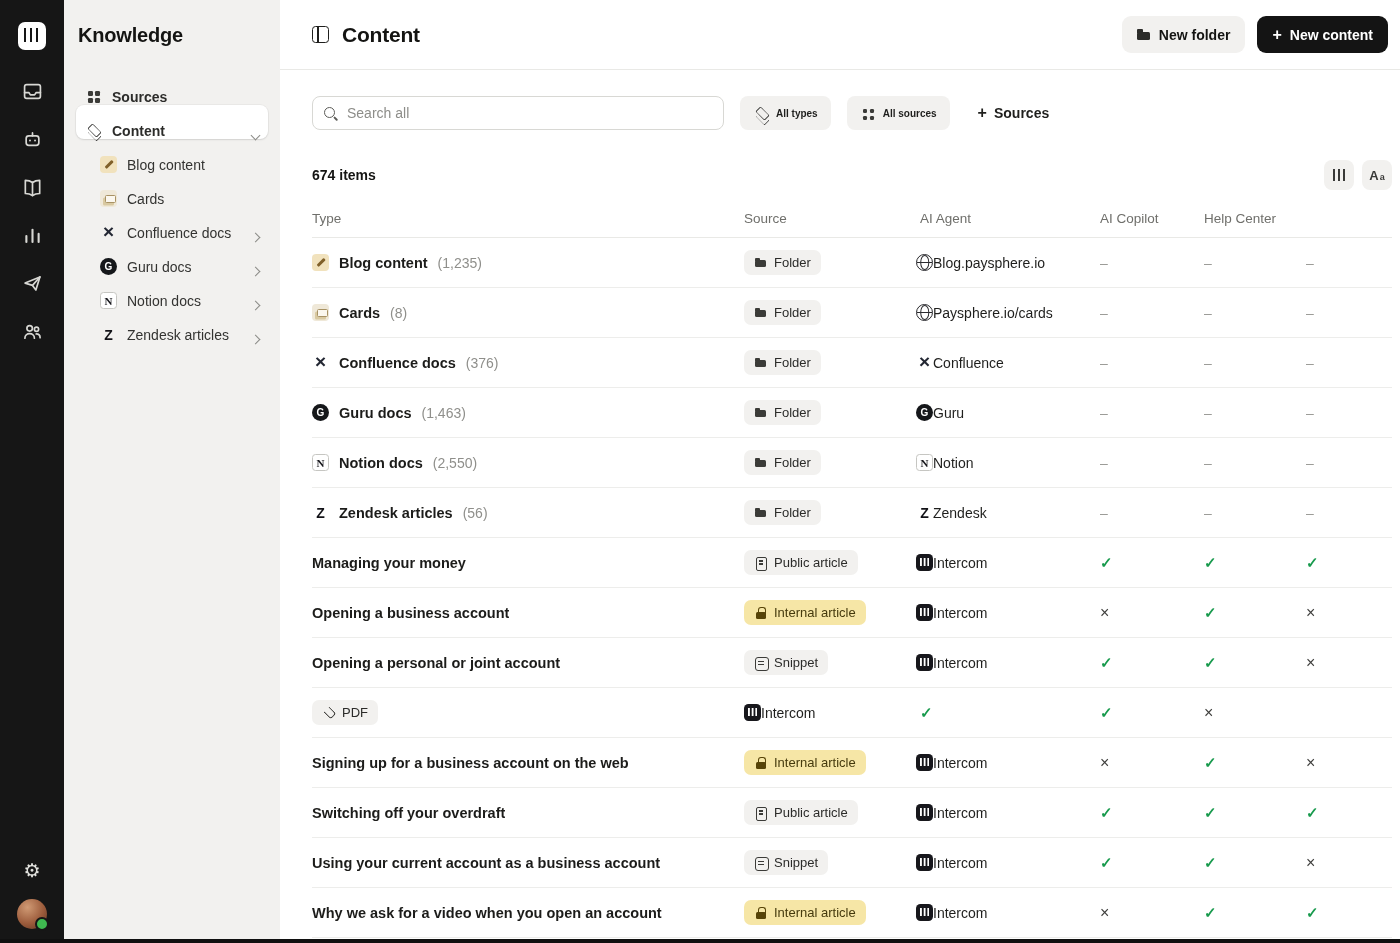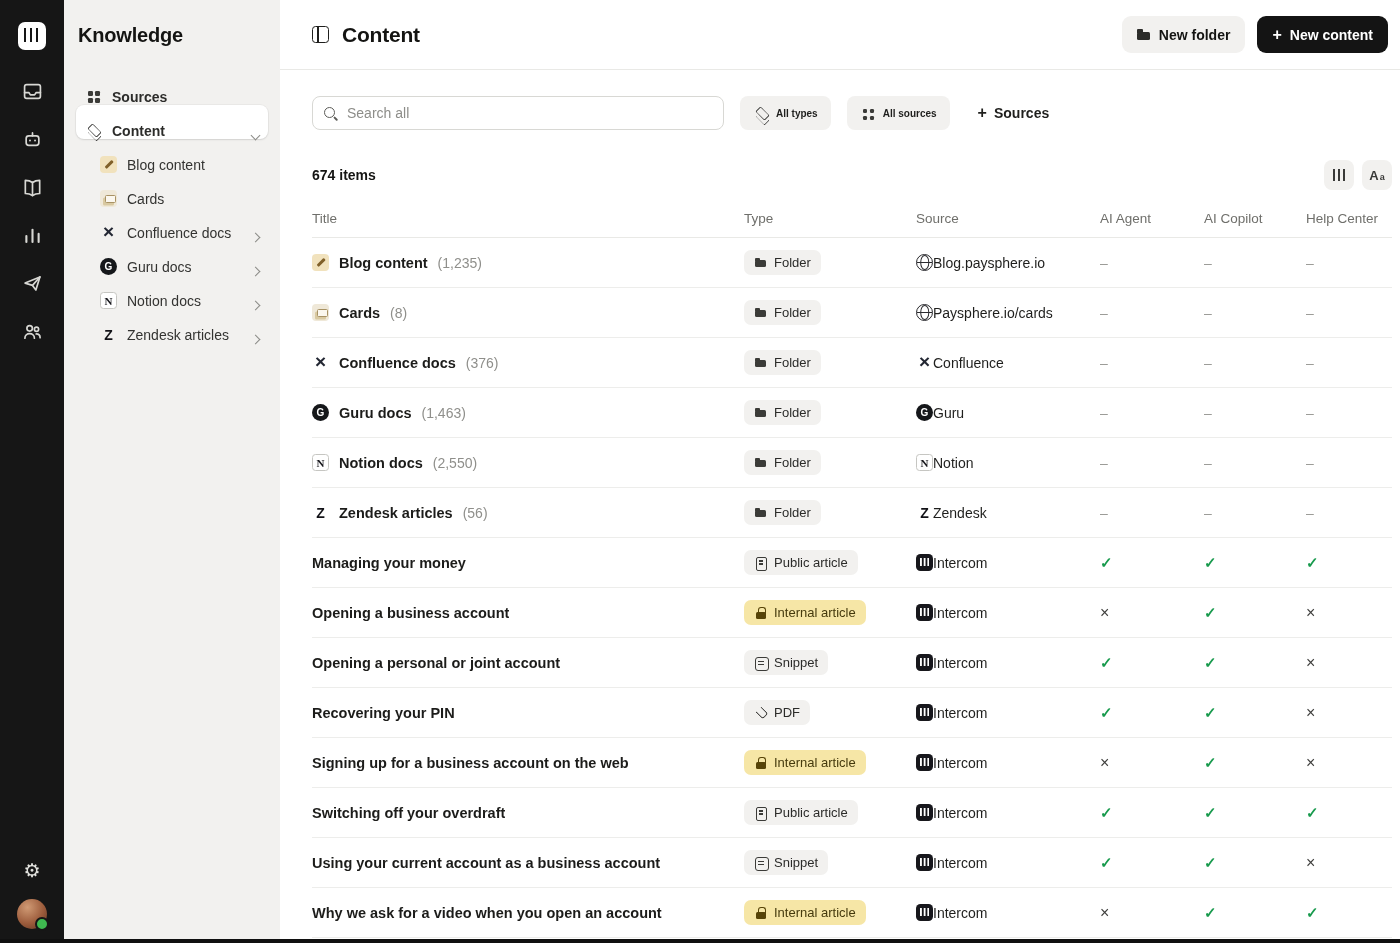--- a/index.html
+++ b/index.html
@@ -268,21 +268,20 @@
           <div class="icon-btn">
               <span class="cols-glyph"></span>
             </div>
           <div class="icon-btn">
               <span class="trans-glyph"></span>
             </div>
         </div>
       </div>
 
       <div class="thead">
-        <div class="th">Title</div>
         <div class="th">Type</div>
         <div class="th">Source</div>
         <div class="th c-status">AI Agent</div>
         <div class="th c-status">AI Copilot</div>
         <div class="th c-status">Help Center</div>
       </div>
 
       <div class="tbody" id="table-body">
   <div class="trow">
     <div class="cell c-title">
@@ -521,25 +520,20 @@
     </div>
     <div class="cell c-status">
       <span class="glyph" data-kind="check">✓</span>
     </div>
     <div class="cell c-status">
       <span class="glyph" data-kind="cross">×</span>
     </div>
   </div>
 
   <div class="trow">
-    <div class="cell c-title">
-
-      <span class="t-name">Recovering your PIN</span>
-      <span class="t-count"></span>
-    </div>
     <div class="cell c-type">
       <span class="badge" data-variant="gray">
         <span class="ticon" data-ticon="clip"></span>
         <span>PDF</span>
       </span>
     </div>
     <div class="cell c-source">
       <span class="picto" data-icon="intercom"></span>
       <span>Intercom</span>
     </div>

